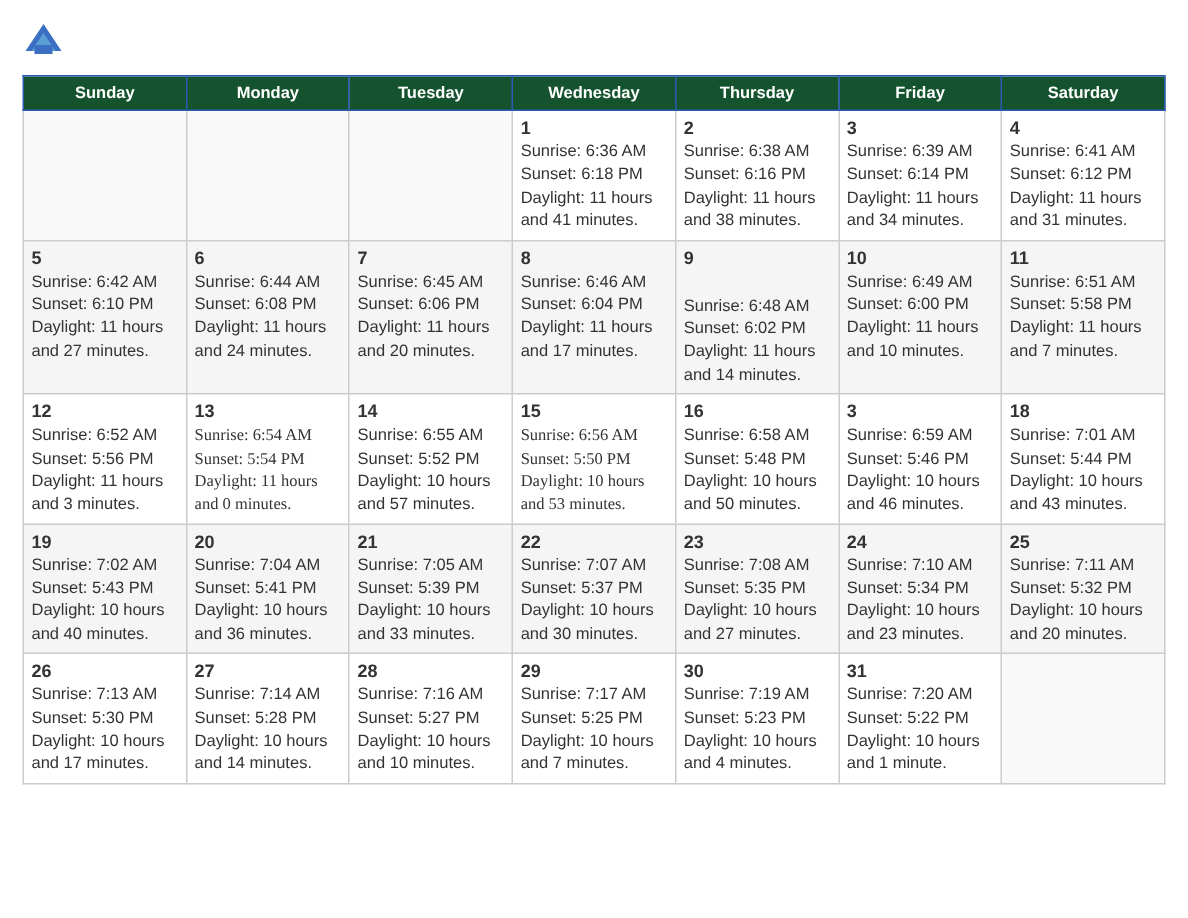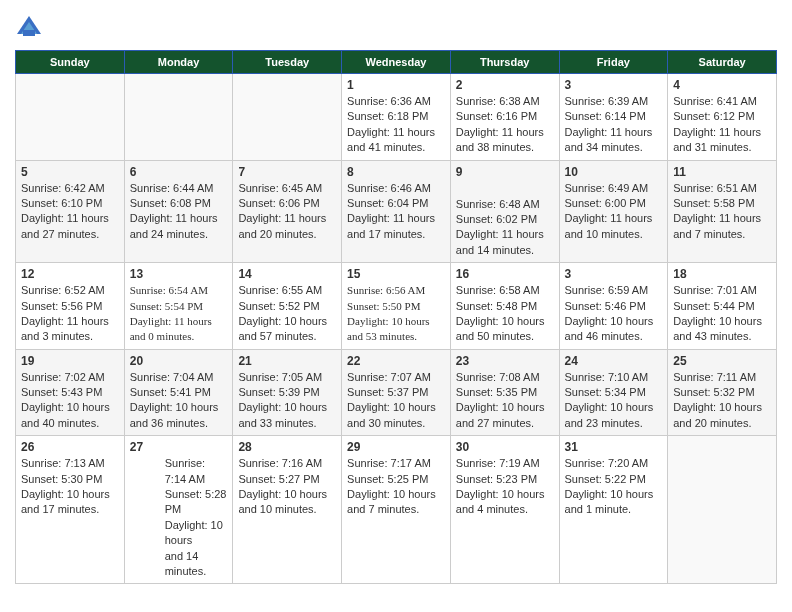--- a/index.html
+++ b/index.html
@@ -309,21 +309,21 @@
         <tr>
           <td>
             <span class="day-num">26</span>
             <div class="day-info" style="white-space: pre-line;">Sunrise: 7:13 AM
 Sunset: 5:30 PM
 Daylight: 10 hours
 and 17 minutes.</div>
           </td>
           <td>
             <span class="day-num">27</span>
-            <div class="day-info" style="white-space: pre-line; margin-left: 35px;">Sunrise: 7:14 AM
+            <div class="day-info" style="white-space: pre-line;">Sunrise: 7:14 AM
 Sunset: 5:28 PM
 Daylight: 10 hours
 and 14 minutes.</div>
           </td>
           <td>
             <span class="day-num">28</span>
             <div class="day-info" style="white-space: pre-line;">Sunrise: 7:16 AM
 Sunset: 5:27 PM
 Daylight: 10 hours
 and 10 minutes.</div>

